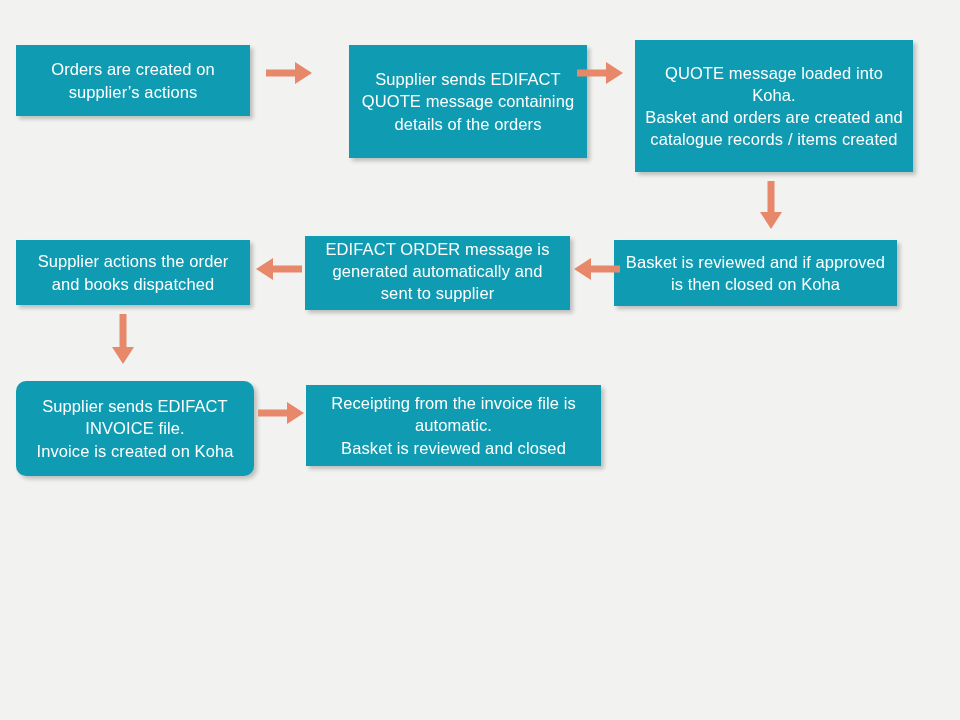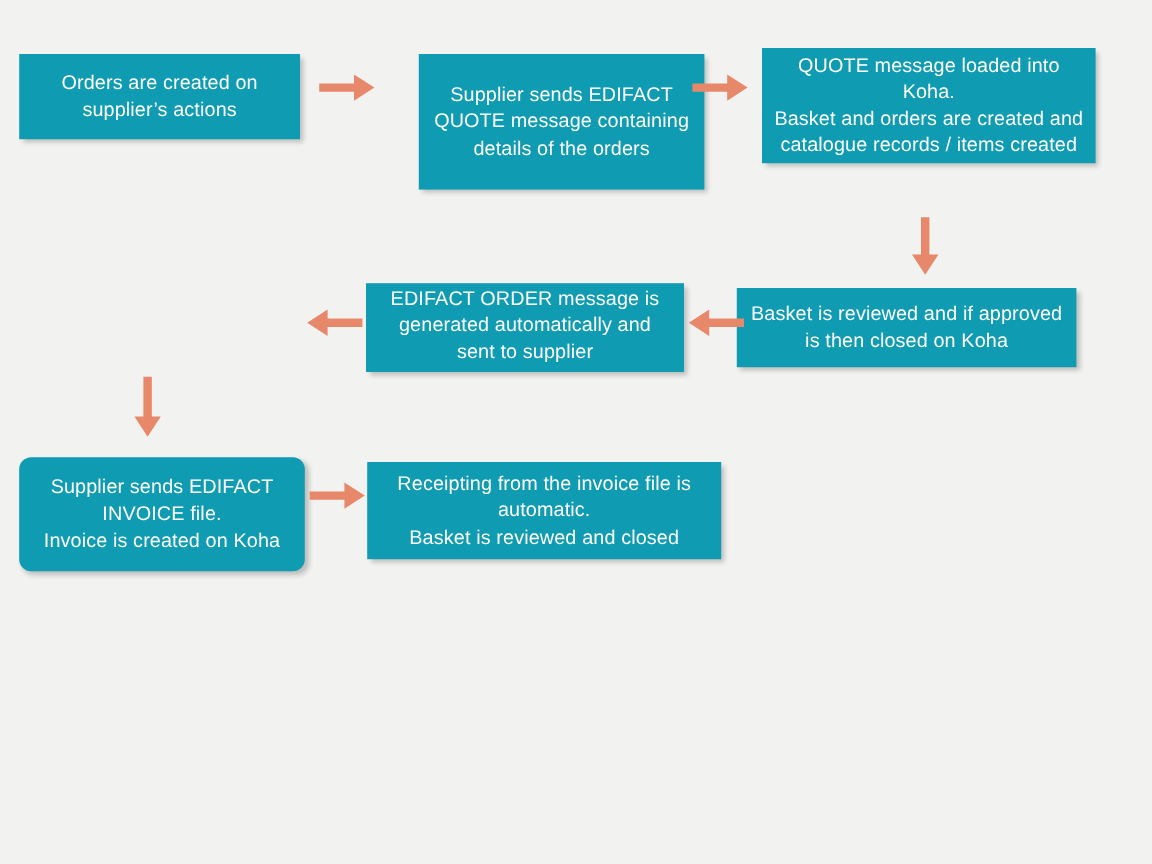--- a/index.html
+++ b/index.html
@@ -43,24 +43,25 @@
     display: block;
     overflow: visible;
   }
 </style>
 </head>
 <body>
 
 <div id="canvas">
     <div class="node" style="left: 16px; top: 45px; width: 234px; height: 71px; background: rgb(15, 156, 178); color: rgb(255, 255, 255);"><span>Orders are created on supplier’s actions</span></div>
     <div class="node" style="left: 325px; top: 45px; width: 238px; height: 113px; background: rgb(15, 156, 178); color: rgb(255, 255, 255); margin-left: 24px;"><span>Supplier sends EDIFACT QUOTE message containing details of the orders</span></div>
-    <div class="node" style="left: 635px; top: 40px; width: 278px; height: 96px; background: rgb(15, 156, 178); color: rgb(255, 255, 255);"><span>QUOTE message loaded into Koha.
+    <div class="node" style="left: 635px; top: 40px; width: 278px; height: 132px; background: rgb(15, 156, 178); color: rgb(255, 255, 255);"><span>QUOTE message loaded into Koha.
 Basket and orders are created and catalogue records / items created</span></div>
     <div class="node" style="left: 614px; top: 240px; width: 283px; height: 66px; background: rgb(15, 156, 178); color: rgb(255, 255, 255);"><span>Basket is reviewed and if approved is then closed on Koha</span></div>
     <div class="node" style="left: 305px; top: 236px; width: 265px; height: 74px; background: rgb(15, 156, 178); color: rgb(255, 255, 255); align-items: flex-end;"><span>EDIFACT ORDER message is generated automatically and sent to supplier</span></div>
+    <div class="node" style="left: 16px; top: 240px; width: 234px; height: 65px; background: rgb(15, 156, 178); color: rgb(255, 255, 255);"><span>Supplier actions the order and books dispatched</span></div>
     <div class="node" style="left: 16px; top: 381px; width: 238px; height: 95px; background: rgb(15, 156, 178); color: rgb(255, 255, 255); border-radius: 10px;"><span>Supplier sends EDIFACT INVOICE file.
 Invoice is created on Koha</span></div>
     <div class="node" style="left: 306px; top: 385px; width: 295px; height: 81px; background: rgb(15, 156, 178); color: rgb(255, 255, 255);"><span>Receipting from the invoice file is automatic.
 Basket is reviewed and closed</span></div>
     <div class="arrow" style="left: 266px; top: 62px;">
       <svg width="46" height="22" viewBox="0 0 46 22">
         <path d="M0,7.5 L29,7.5 L29,0 L46,11 L29,22 L29,14.5 L0,14.5 Z" fill="#e8886a"></path>
       </svg>
     </div>
     <div class="arrow" style="left: 577px; top: 62px;">

